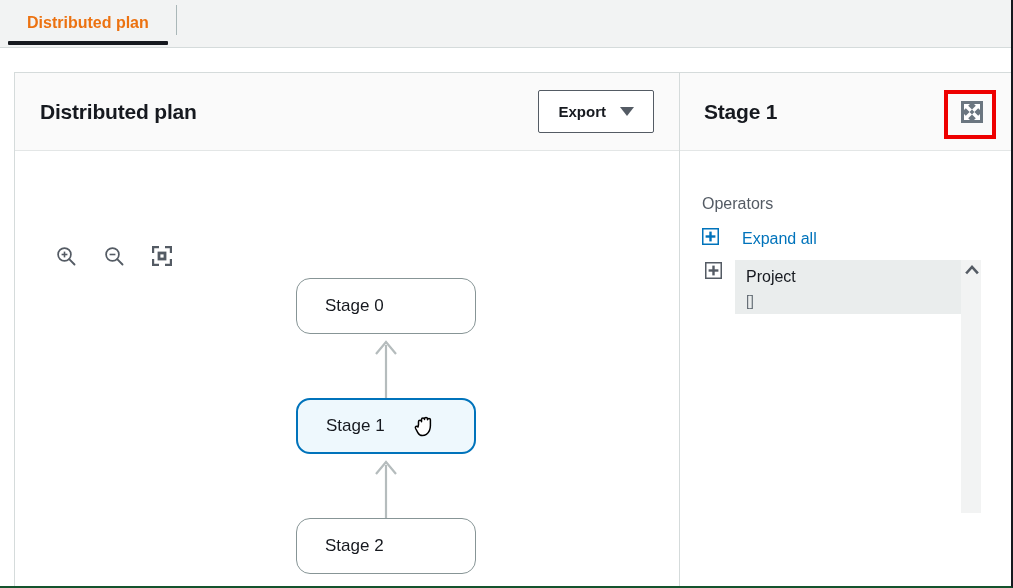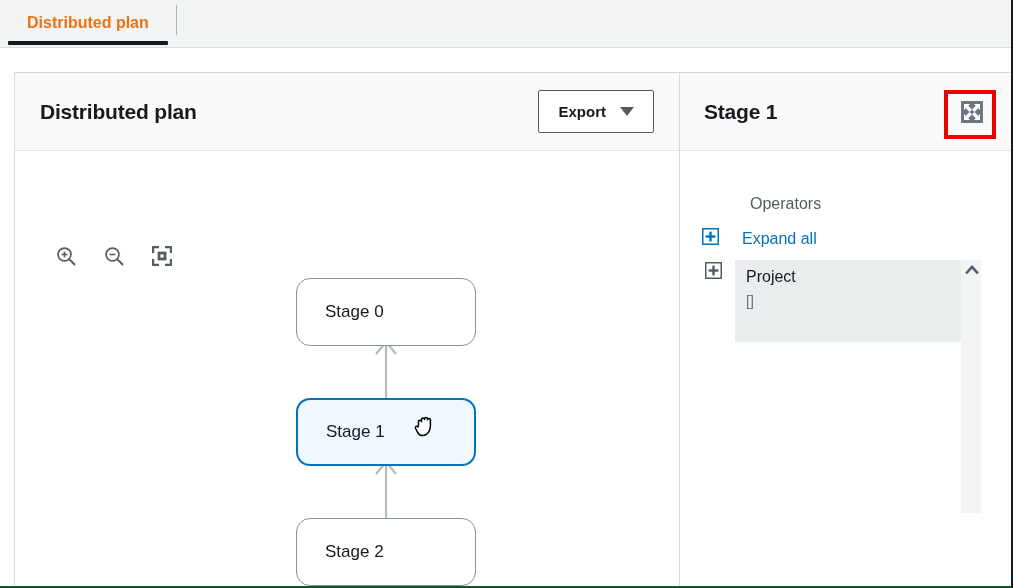--- a/index.html
+++ b/index.html
@@ -154,21 +154,21 @@
   .graph {
     position: absolute;
     left: 0;
     top: 100px;
     width: 664px;
     height: 413px;
   }
   .stage-node {
     position: absolute;
     width: 180px;
-    height: 68px;
+    height: 56px;
     border-radius: 14px;
     border: 1px solid #879596;
     background: #ffffff;
     box-sizing: border-box;
     display: flex;
     align-items: center;
     font-size: 17px;
     color: #16191f;
     padding-left: 28px;
     cursor: pointer;
@@ -227,21 +227,20 @@
     pointer-events: none;
     z-index: 30;
   }
 
   .operators-label {
     position: absolute;
     left: 702px;
     top: 195px;
     font-size: 16px;
     color: #545b64;
-    margin-left: 48px;
   }
   .expand-all {
     position: absolute;
     left: 702px;
     top: 228px;
     display: flex;
     align-items: center;
     gap: 23px;
     cursor: pointer;
   }
@@ -255,21 +254,21 @@
     left: 705px;
     top: 262px;
     cursor: pointer;
     line-height: 0;
   }
   .op-item {
     position: absolute;
     left: 735px;
     top: 260px;
     width: 226px;
-    height: 82px;
+    height: 54px;
     background: #eaeded;
     box-sizing: border-box;
     padding: 8px 0 4px 11px;
     cursor: pointer;
   }
   .op-title {
     font-size: 16px;
     color: #16191f;
     margin-bottom: 7px;
   }

